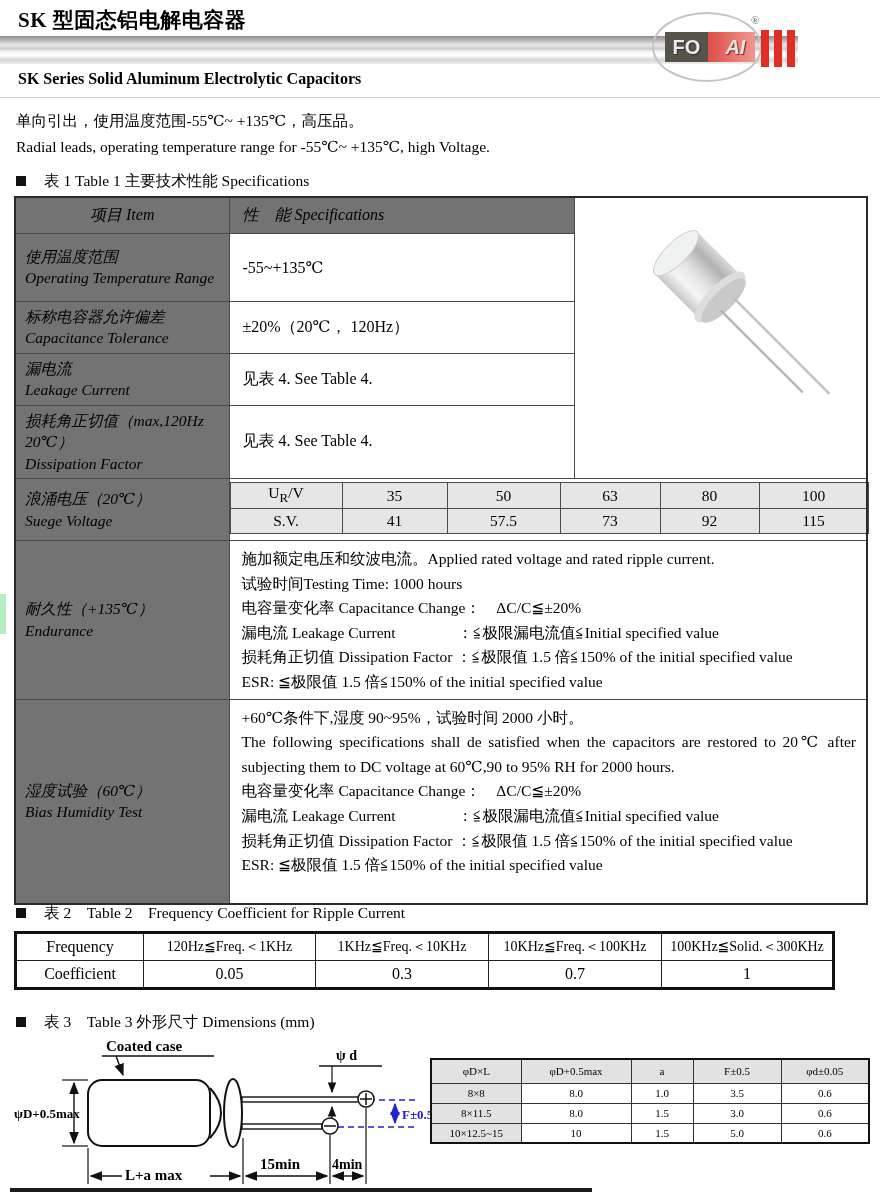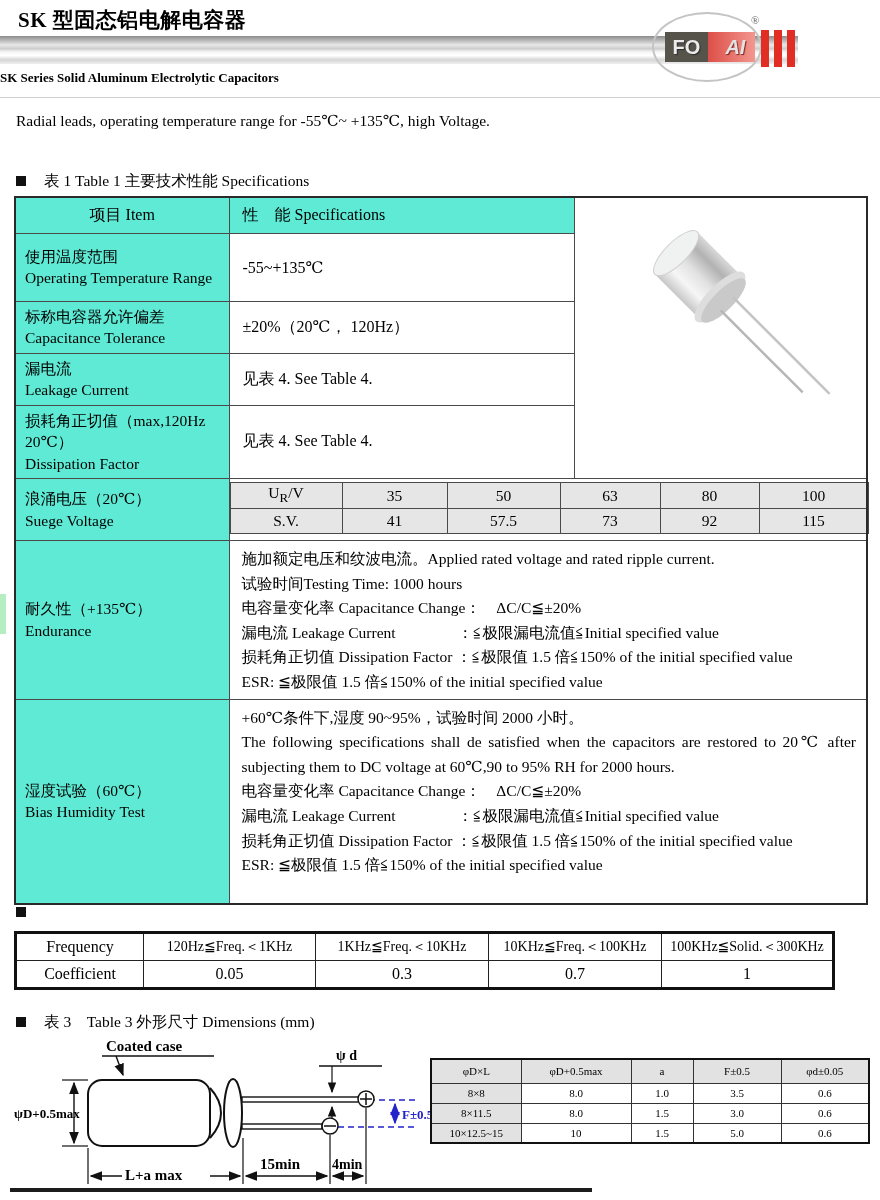--- a/index.html
+++ b/index.html
@@ -22,37 +22,37 @@
   }
   #foai-box{left:665px;top:32px;width:90px;height:30px;display:flex;
     font-family:"Liberation Sans","DejaVu Sans",sans-serif;font-weight:bold;}
   #foai-left{width:47px;background:#56534b;color:#ececec;display:flex;align-items:center;justify-content:center;
     font-size:20px;text-shadow:1px 1px 1px #2c2c2c;}
   #foai-right{width:43px;background:linear-gradient(90deg,#dd4f48,#f2978f);color:#e3e3e3;display:flex;align-items:center;justify-content:center;
     font-size:20px;font-style:italic;text-shadow:1px 1px 1px #7e2420;padding-left:8px;}
   #registered-mark{left:751px;top:14px;font-size:11px;color:#666;}
   #red-bars{left:761px;top:30px;display:flex;gap:5px;}
   #red-bars div{width:8px;height:37px;background:#e12d24;}
-  #doc-subtitle{left:0;top:70px;font-size:13px;font-weight:bold;}
+  #doc-subtitle{left:18px;top:70px;font-size:16px;font-weight:bold;}
   #subtitle-rule{left:0;top:97px;width:880px;height:1px;background:#cfcfcf;}
 
   
   #intro{left:16px;top:108px;font-size:15.5px;line-height:26px;}
 
   
   .sec-head{font-size:15.5px;white-space:nowrap;}
   .bullet{display:inline-block;width:10px;height:10px;background:#111;margin-right:18px;}
   #sec1{left:16px;top:171px;}
   #sec2{left:16px;top:903px;}
   #sec3{left:16px;top:1012px;}
 
   
   #table1{left:14px;top:196px;width:852px;border-collapse:collapse;table-layout:fixed;border:2px solid #2a2a2a;}
   #table1 td{border:1px solid #4a4a4a;vertical-align:middle;font-size:15.5px;box-sizing:border-box;}
-  #table1 .gray{background:#5eead4;}
+  #table1 .gray{background:#737373;font-style:italic;}
   #table1 .item{padding:4px 6px 4px 9px;line-height:21.5px;}
   #table1 .item .en{text-align:justify;}
   #table1 .spec{padding-left:13px;font-size:16px;background:#fff;}
   #table1 .hdr-item{text-align:center;font-size:16px;}
   #table1 .hdr-spec{padding-left:13px;font-size:16px;}
   #img-cell{background:#fff;vertical-align:top;padding:0;}
   #surge-cell{padding:3px 0 6px 0;background:#fff;vertical-align:middle;}
   #surge-table{width:100%;border-collapse:collapse;table-layout:fixed;}
   #surge-table td{border:1px solid #4a4a4a;background:#e6e6e6;height:25px;text-align:center;font-size:15.5px;}
   .longcell{padding:6px 10px 4px 12px;vertical-align:top !important;background:#fff;}
@@ -89,20 +89,21 @@
 <div class="abs" id="registered-mark">®</div>
 <div class="abs" id="red-bars">
   <div></div>
   <div></div>
   <div></div>
 </div>
 <div class="abs" id="doc-subtitle">SK Series Solid Aluminum Electrolytic Capacitors</div>
 <div class="abs" id="subtitle-rule"></div>
 
 <div class="abs" id="intro">
+  <div>单向引出，使用温度范围-55℃~ +135℃，高压品。</div>
   <div>Radial leads, operating temperature range for -55℃~ +135℃, high Voltage.</div>
 </div>
 
 <div class="abs sec-head" id="sec1">
   <span class="bullet"></span><span>表 1 Table 1 主要技术性能  Specifications</span>
 </div>
 
 <table id="table1" class="abs">
   <colgroup>
       <col style="width:214px">
@@ -224,21 +225,21 @@
       <div class="ln">电容量变化率 Capacitance Change：　ΔC/C≦±20%</div>
       <div class="ln">漏电流 Leakage Current　　　　：≦极限漏电流值≦Initial specified value</div>
       <div class="ln">损耗角正切值 Dissipation Factor ：≦极限值 1.5 倍≦150% of the initial specified value</div>
       <div class="ln">ESR: ≦极限值 1.5 倍≦150% of the initial specified value</div>
     </td>
   </tr>
 </tbody>
   </table>
 
 <div class="abs sec-head" id="sec2">
-  <span class="bullet"></span>
+  <span class="bullet"></span><span>表 2　Table 2　Frequency Coefficient for Ripple Current</span>
 </div>
 
 <table id="table2" class="abs">
   <colgroup>
       <col style="width:128px">
       <col style="width:172px">
       <col style="width:173px">
       <col style="width:173px">
       <col style="width:172px">
     </colgroup>

